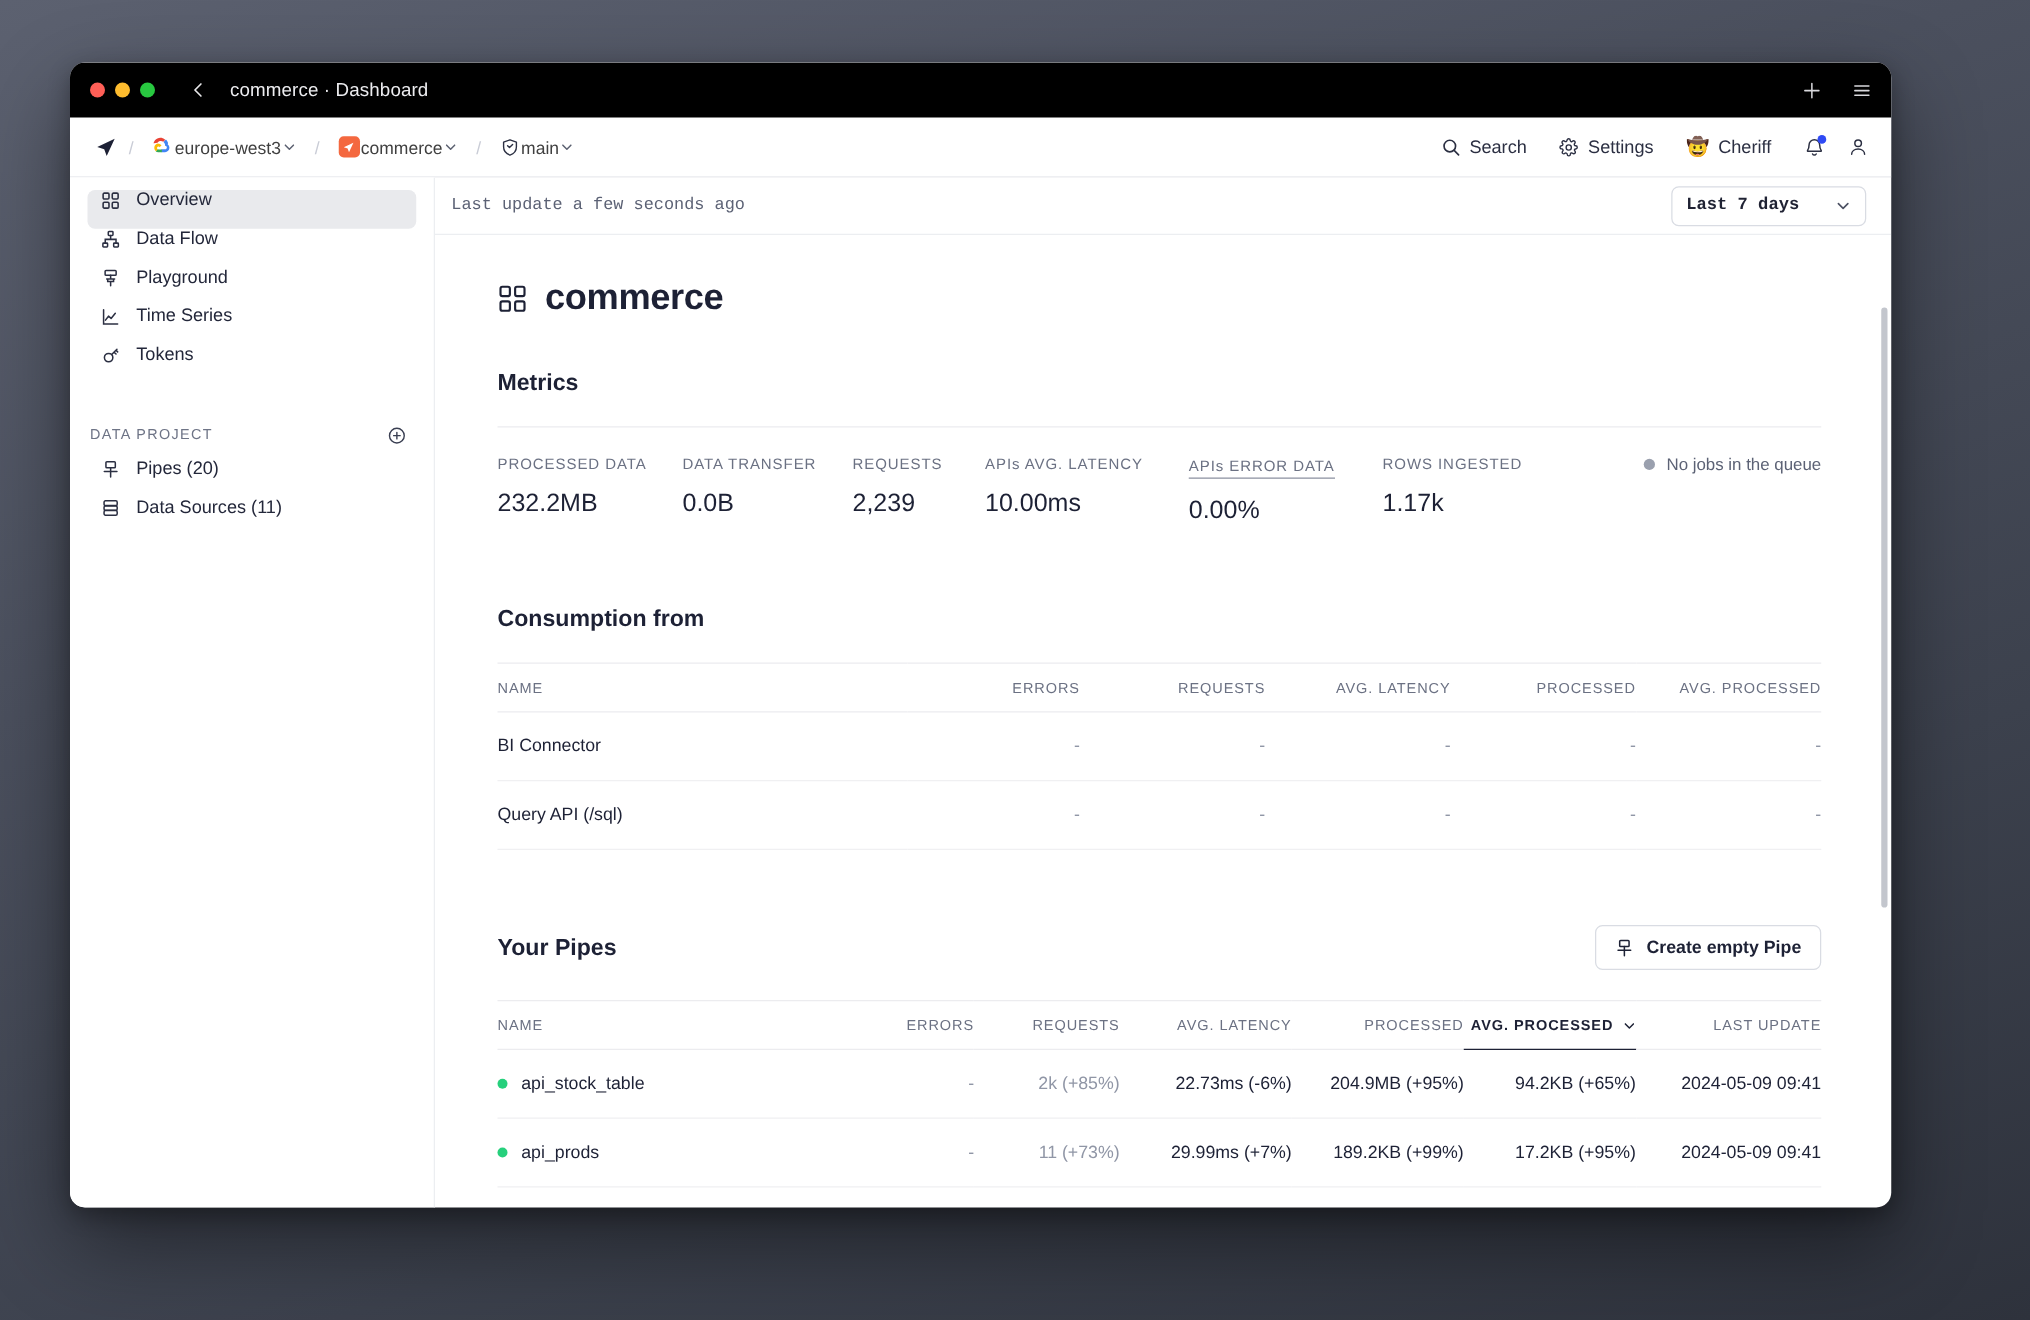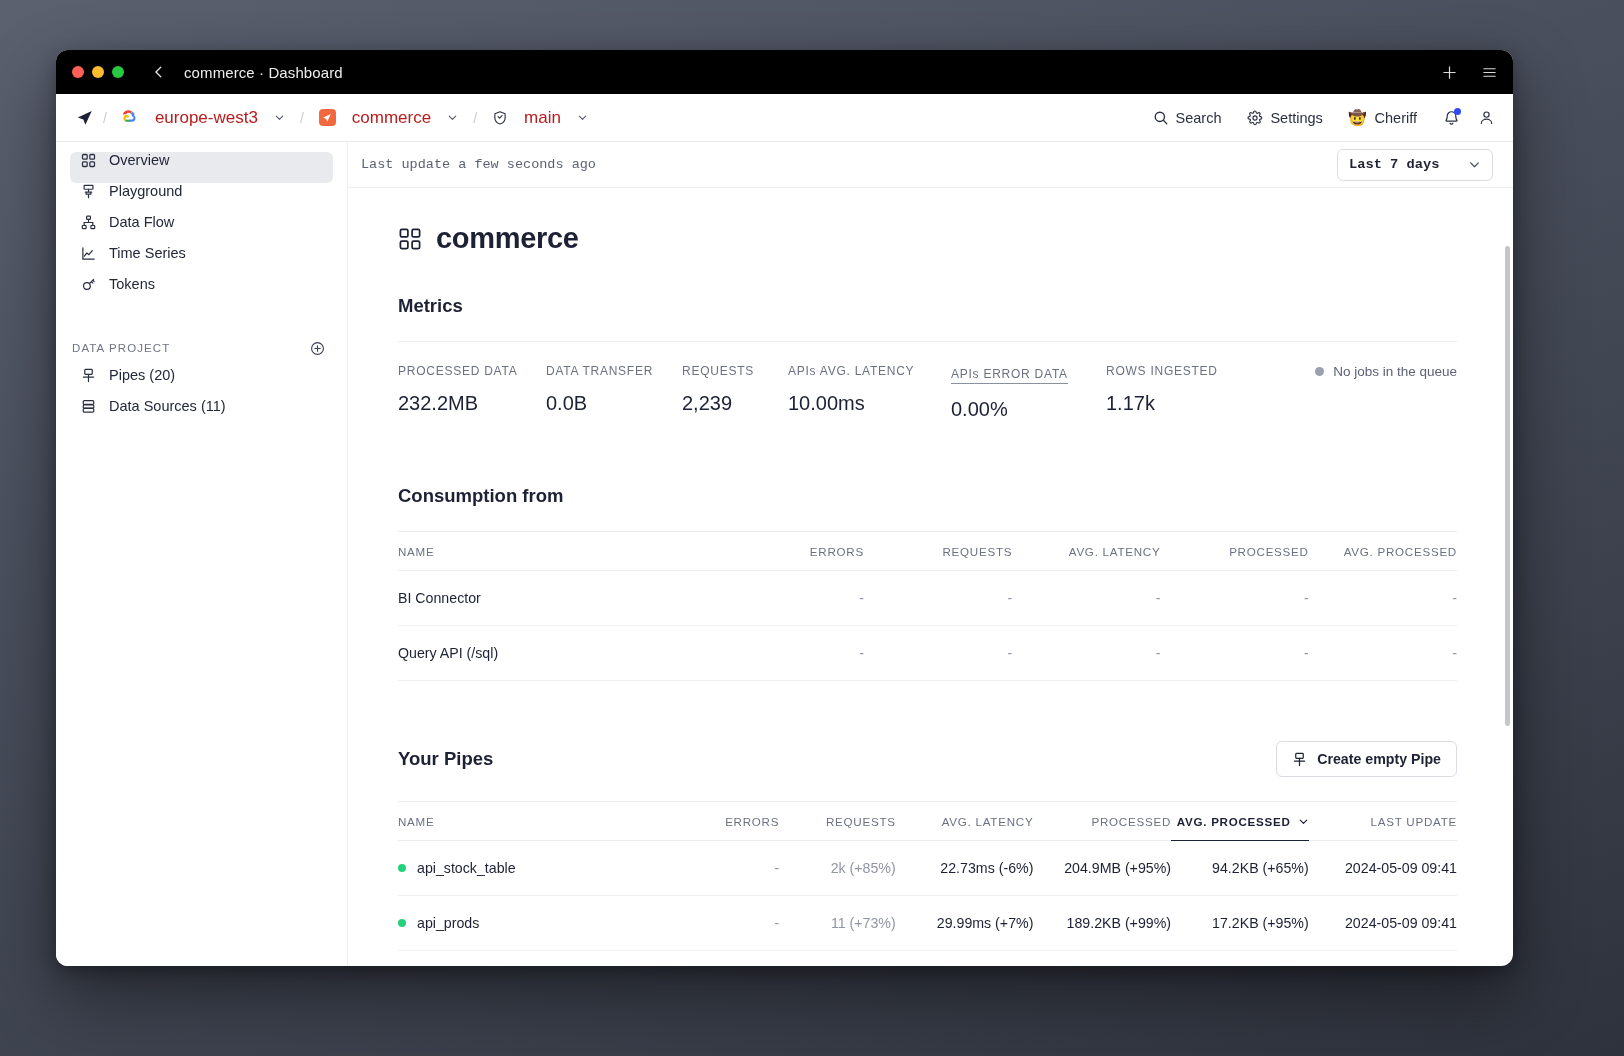--- a/index.html
+++ b/index.html
@@ -50,22 +50,22 @@
   .tb-ico { width: 20px; height: 20px; color: #d9d9dd; display:flex; align-items:center; justify-content:center; }
 
   
   .navbar {
     height: 48px; flex: 0 0 48px; background: #fff;
     border-bottom: 1px solid #e9eaee;
     display: flex; align-items: center; padding: 0 18px 0 20px;
   }
   .crumbs { display: flex; align-items: center; gap: 0; }
   .crumb {
-    display: flex; align-items: center; gap: 16px;
-    font-size: 17px; color: #b91c1c; font-weight: 500;
+    display: flex; align-items: center; gap: 1px;
+    font-size: 14px; color: #404040; font-weight: 500;
     padding: 3px 6px; border-radius: 5px;
   }
   .crumb-sep { color: #c9ccd6; font-size: 14px; margin: 0 9px; }
   .chev { color: #5b6070; display: flex; }
   .navbar-right {
     margin-left: auto; display: flex; align-items: center; gap: 26px;
   }
   .nav-item {
     display: flex; align-items: center; gap: 7px;
     font-size: 14.5px; color: #2b2f42; font-weight: 500;
@@ -334,38 +334,38 @@
             <rect x="1.6" y="9.4" width="5" height="5" rx="1"></rect>
               <rect x="9.4" y="9.4" width="5" height="5" rx="1"></rect>
           </svg>
         </span>
         <span>Overview</span>
       </div>
 
       <div class="side-item">
         <span class="side-ico">
           <svg width="15" height="15" viewBox="0 0 16 16" fill="none" stroke="#2b2f42" stroke-width="1.3">
-            <rect x="3.3" y="1.4" width="9.4" height="4.2" rx=".8"></rect>
-            <path d="M8 5.6v3.1M4.6 8.7h6.8M8 11.5v3.1" stroke-linecap="round"></path>
-            <path d="M5.5 8.7v2.2h5V8.7"></path>
-          </svg>
-        </span>
-        <span>Playground</span>
-      </div>
-
-      <div class="side-item">
-        <span class="side-ico">
-          <svg width="15" height="15" viewBox="0 0 16 16" fill="none" stroke="#2b2f42" stroke-width="1.3">
             <rect x="6" y="1.3" width="4" height="3.3" rx=".6"></rect>
             <rect x="1.4" y="11.2" width="4" height="3.3" rx=".6"></rect>
             <rect x="10.6" y="11.2" width="4" height="3.3" rx=".6"></rect>
             <path d="M8 4.6v3M3.4 11.2V8h9.2v3.2" stroke-linecap="round"></path>
           </svg>
         </span>
         <span>Data Flow</span>
+      </div>
+
+      <div class="side-item">
+        <span class="side-ico">
+          <svg width="15" height="15" viewBox="0 0 16 16" fill="none" stroke="#2b2f42" stroke-width="1.3">
+            <rect x="3.3" y="1.4" width="9.4" height="4.2" rx=".8"></rect>
+            <path d="M8 5.6v3.1M4.6 8.7h6.8M8 11.5v3.1" stroke-linecap="round"></path>
+            <path d="M5.5 8.7v2.2h5V8.7"></path>
+          </svg>
+        </span>
+        <span>Playground</span>
       </div>
 
       <div class="side-item">
         <span class="side-ico">
           <svg width="15" height="15" viewBox="0 0 16 16" fill="none" stroke="#2b2f42" stroke-width="1.3">
             <path d="M2 2v12h12" stroke-linecap="round"></path>
             <path d="M3.6 10.8l2.6-3.4 2.2 1.9 3.6-4.4" stroke-linecap="round" stroke-linejoin="round"></path>
           </svg>
         </span>
         <span>Time Series</span>

